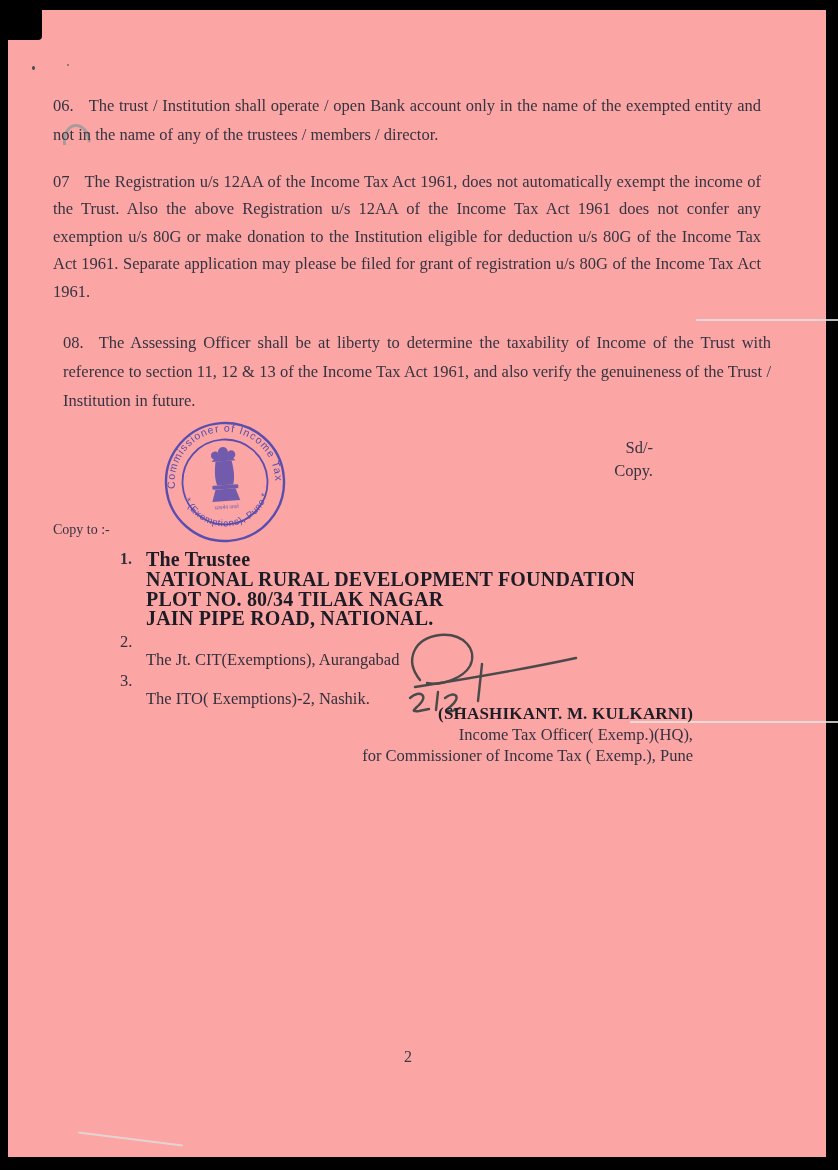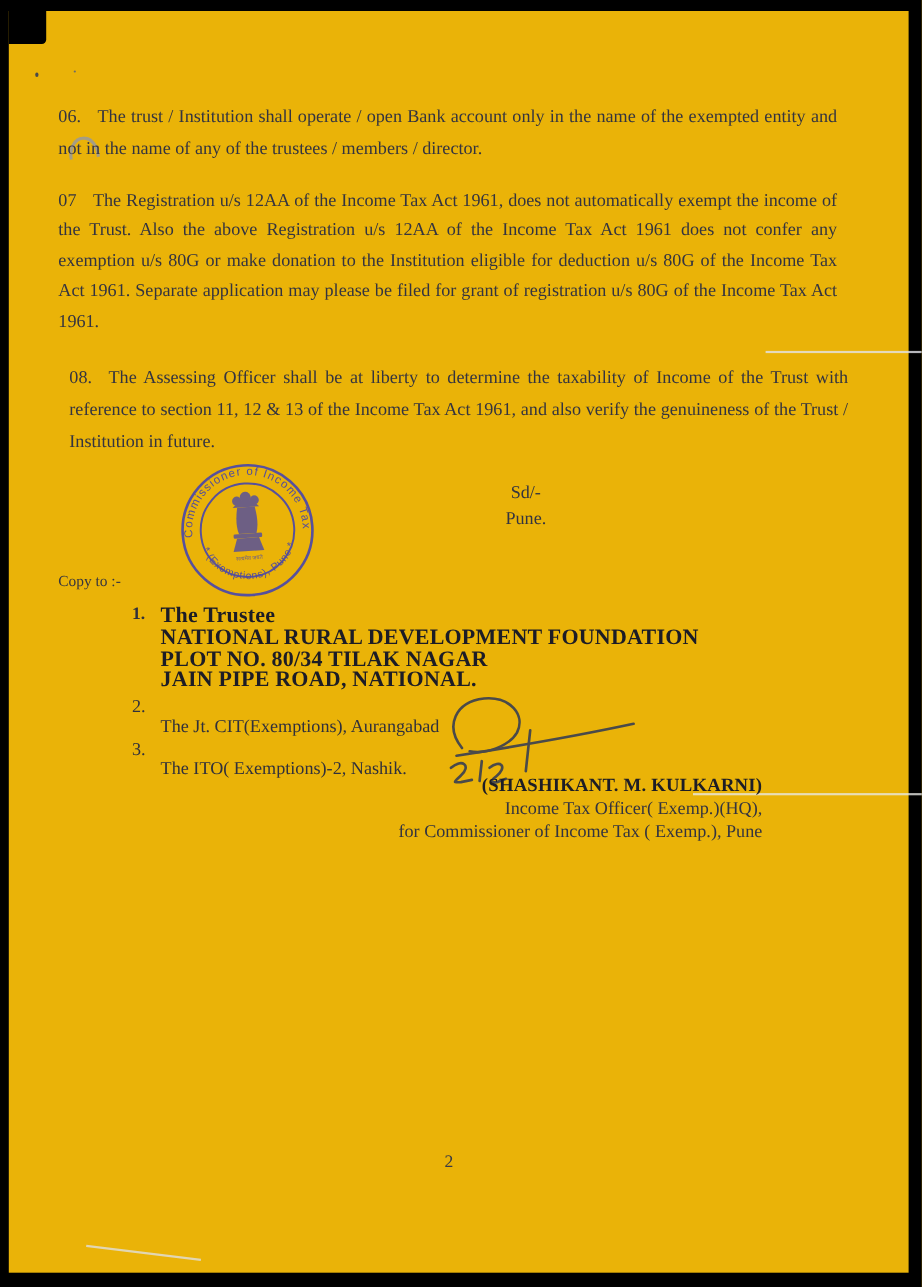--- a/index.html
+++ b/index.html
@@ -5,21 +5,21 @@
   html,body { margin:0; padding:0; }
   body {
     width:838px; height:1170px;
     background:#000;
     position:relative;
     font-family:"Liberation Serif", serif;
     overflow:hidden;
   }
   .paper {
     position:absolute; left:8px; top:10px; right:12px; bottom:13px;
-    background:#eab308;
+    background:#fca5a5;
   }
   
   .corner-blot { position:absolute; left:0; top:0; width:34px; height:30px; background:#000; z-index:4; border-bottom-right-radius:4px; }
   .speck { position:absolute; background:#4a4a4a; border-radius:50%; }
   .speck.s1 { left:24px; top:56px; width:3px; height:4px; }
   .speck.s2 { left:59px; top:54px; width:2px; height:2px; background:#6a6a6a; }
   .pen-curl {
     position:absolute; left:54px; top:114px; width:22px; height:17px;
     border:3.5px solid #9a9a9a; border-bottom:none;
     border-radius: 55% 55% 0 0 / 100% 100% 0 0;
@@ -36,21 +36,21 @@
     font-size:16.5px; color:#343440; text-align:justify;
   }
   .para.p06 { top:64px;  line-height:29px; }
   .para.p07 { top:141px; line-height:27.5px; }
   .para.p08 { top:301px; line-height:29px;margin-left:10px; }
   .pnum { padding-right:15px; }
 
   
   .sig-block {
     position:absolute; left:295px; top:427px; width:350px;
-    text-align:center; color:#343440;
+    text-align:right; color:#343440;
     font-size:16.5px; line-height:22.5px;
   }
   .sig-name { font-weight:bold; font-size:17px; color:#22222c; letter-spacing:.3px; }
 
   
   .stamp { position:absolute; left:155px; top:410px; width:124px; height:124px; opacity:.88; transform:rotate(-4deg); }
 
   
   .copy-label { position:absolute; left:45px; top:512px; font-size:14px; color:#343440; }
   .copy-list { position:absolute; left:112px; top:540px; color:#30303c; }
@@ -115,21 +115,21 @@
       <path d="M -12,11 Q 0,-3 12,11 Z"></path>
       <path d="M -8,11 C -10,21 -10,29 -8,35 L 8,35 C 10,29 10,21 8,11 Z"></path>
       <rect x="-13" y="35" width="26" height="4" rx="1.2"></rect>
       <path d="M -10,39 L -14,51 L 14,51 L 10,39 Z"></path>
       <text y="59" text-anchor="middle" font-size="5" fill="#4444b0">सत्यमेव जयते</text>
     </g>
   </svg>
 
   <div class="sig-block">
     <div>Sd/-</div>
-    <div>Pune.</div>
+    <div>Copy.</div>
   </div>
 
   <div class="copy-label">Copy to :-</div>
 
   <div class="copy-list">
     <div class="copy-item">
       <span class="item-num bold">1.</span>
       <div>
         <div class="addr-line">The Trustee</div>
         <div class="addr-line">NATIONAL RURAL DEVELOPMENT FOUNDATION</div>

